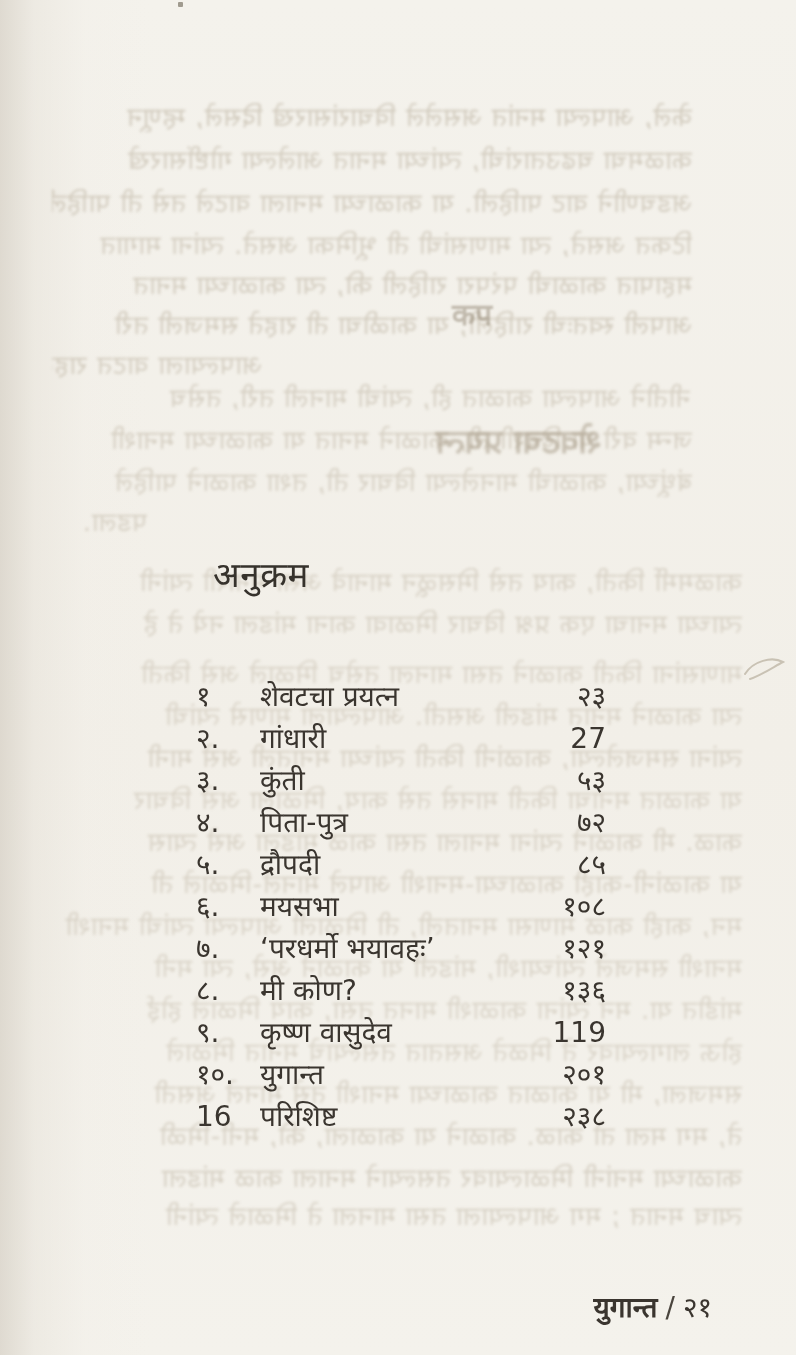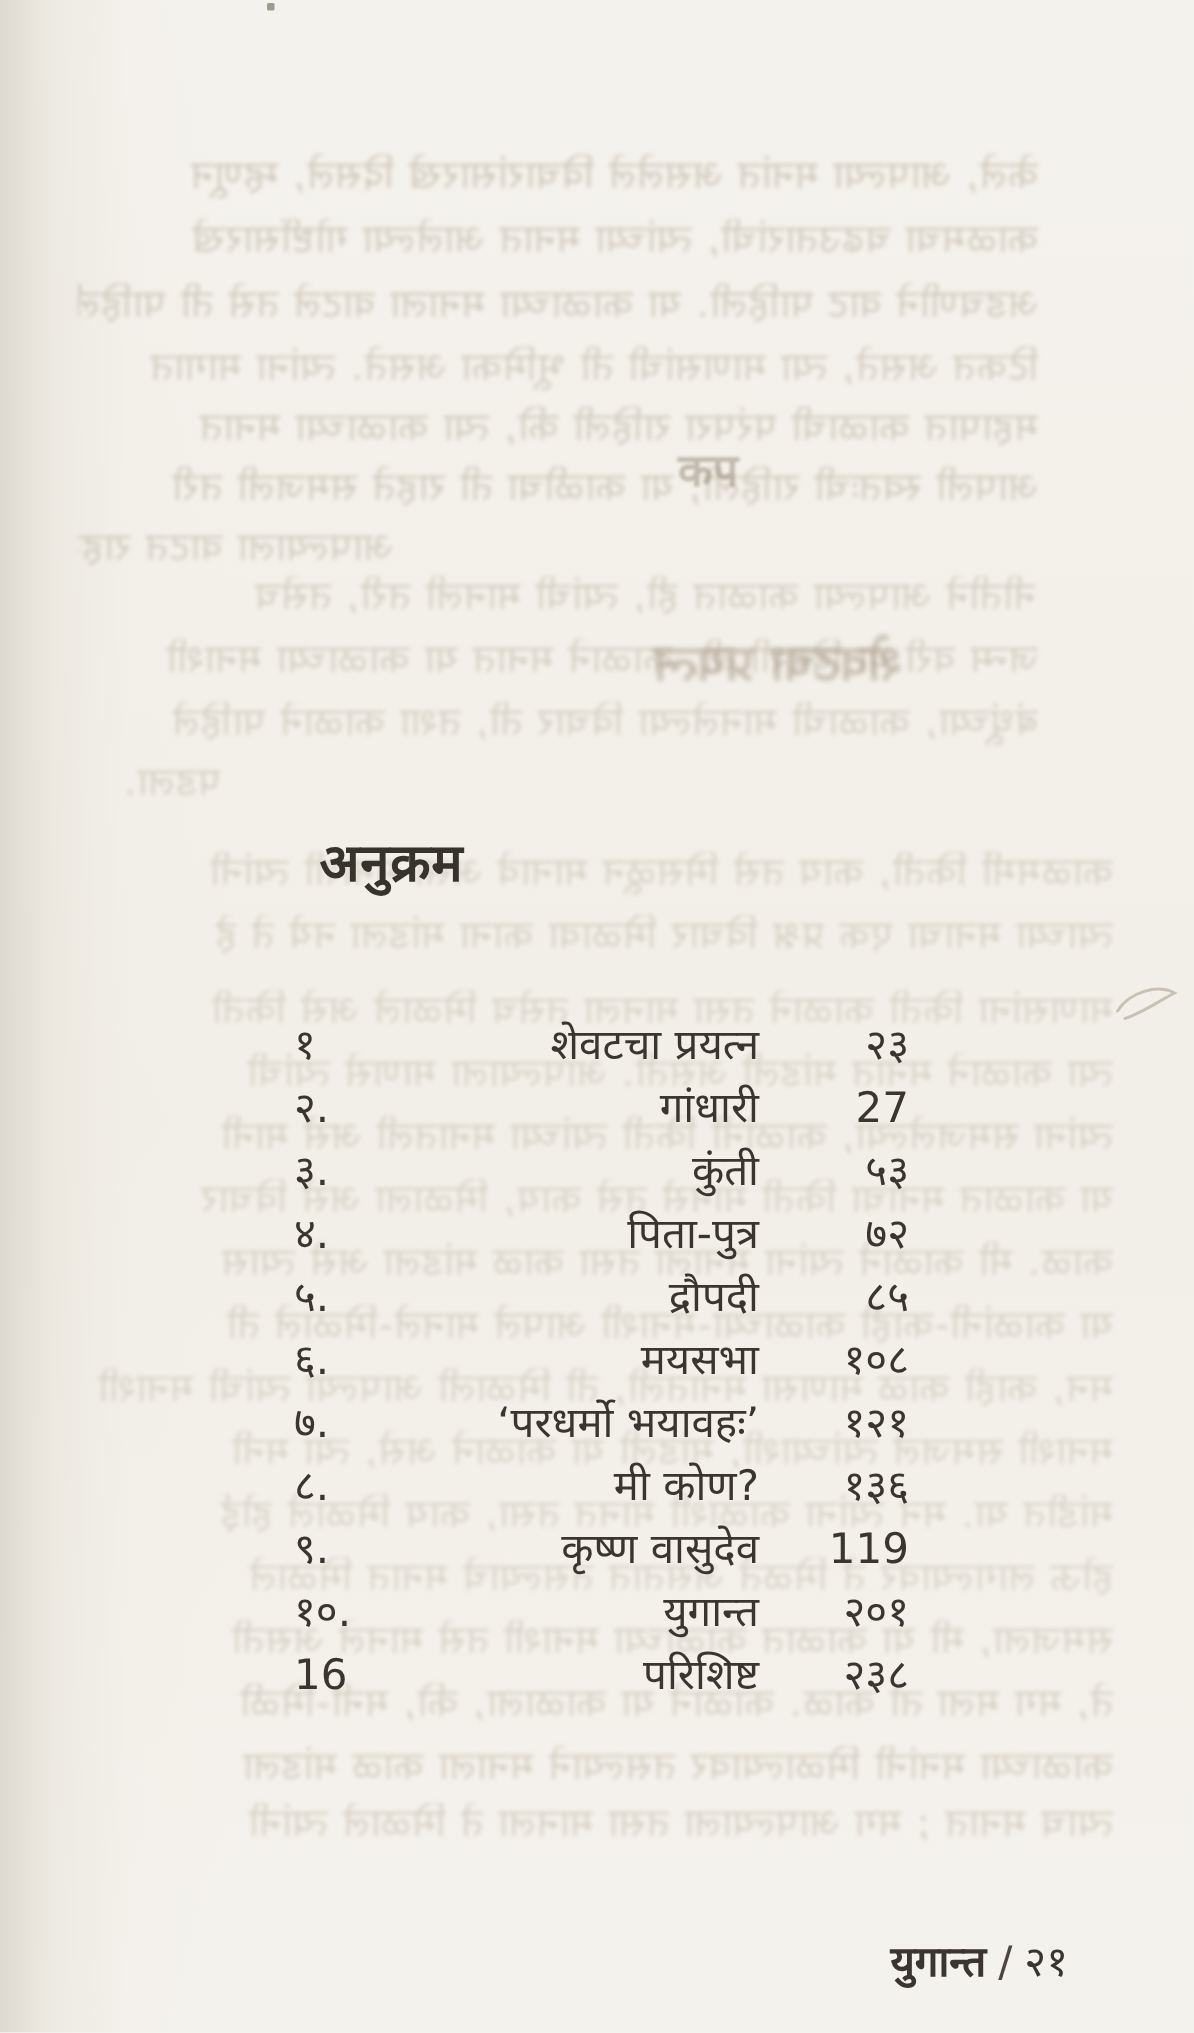--- a/index.html
+++ b/index.html
@@ -23,26 +23,26 @@
     font-weight:500;letter-spacing:1px;line-height:1.1;
   }
   .showheading{
     position:absolute;transform:scaleX(-1);filter:blur(1.6px);
     color:#9c8f7a;font-weight:700;white-space:nowrap;line-height:1.1;
   }
   .showmark{position:absolute;filter:blur(1px);color:#8f8370;font-weight:600;line-height:1;}
   
   .heading{
     position:absolute;left:213px;top:550px;margin:0;
-    font-size:35px;font-weight:700;color:#36322c;letter-spacing:.5px;
+    font-size:35px;font-weight:400;color:#36322c;letter-spacing:.5px;
   }
   .toc{position:absolute;left:196px;top:676px;width:410px;}
   .row{display:flex;align-items:baseline;height:42px;font-size:28px;color:#3a352f;font-weight:500;}
   .num{width:64px;flex:none;}
-  .title{flex:1;white-space:nowrap;text-align:right;}
+  .title{flex:1;white-space:nowrap;}
   .pg{flex:none;width:100px;text-align:right;}
   .footer{
     position:absolute;top:1287px;right:84px;
     font-size:28px;color:#3a352f;font-weight:500;white-space:nowrap;
   }
   .footer .bt{font-weight:700;}
   .footer .sep{margin:0 8px;color:#4a453e;}
   
   .dot{position:absolute;left:178px;top:2px;width:5px;height:5px;background:#8b8578;border-radius:1px;opacity:.8;}
   .pencil{position:absolute;left:742px;top:652px;opacity:.65;}

